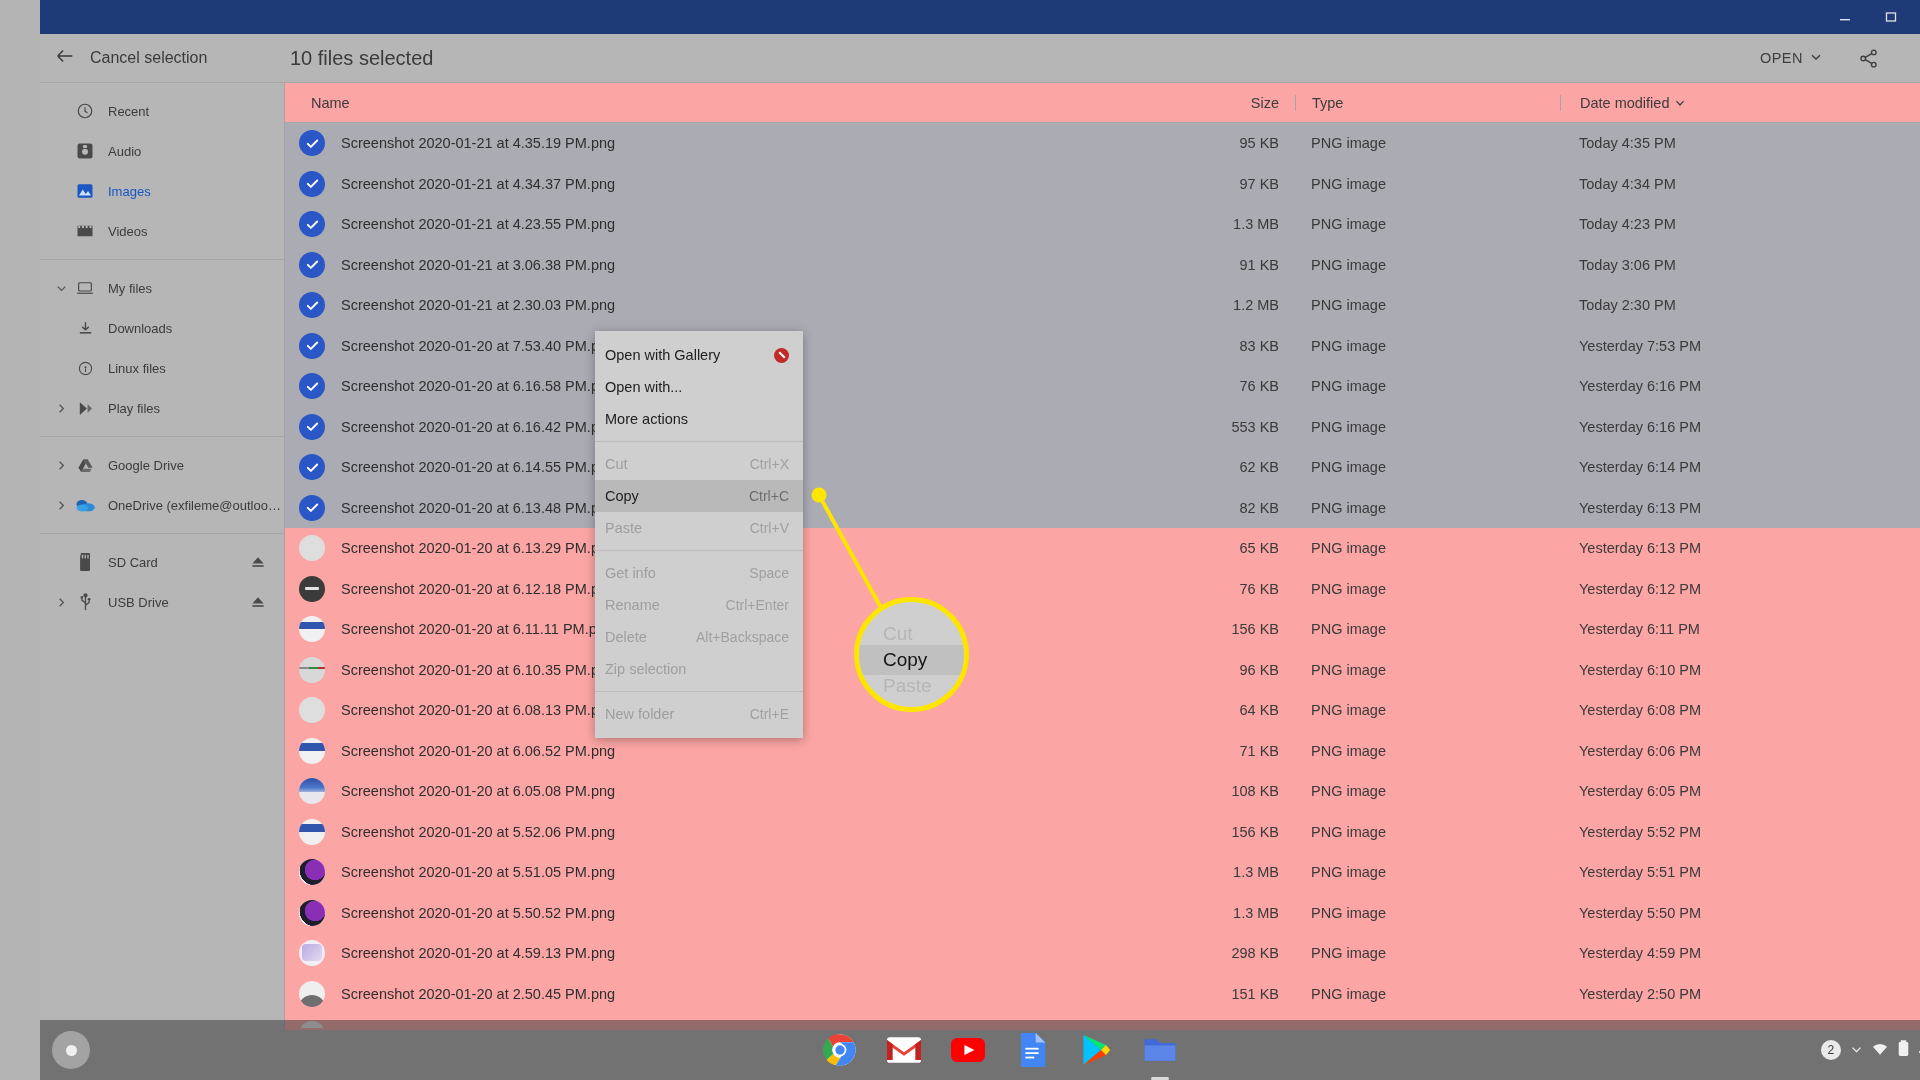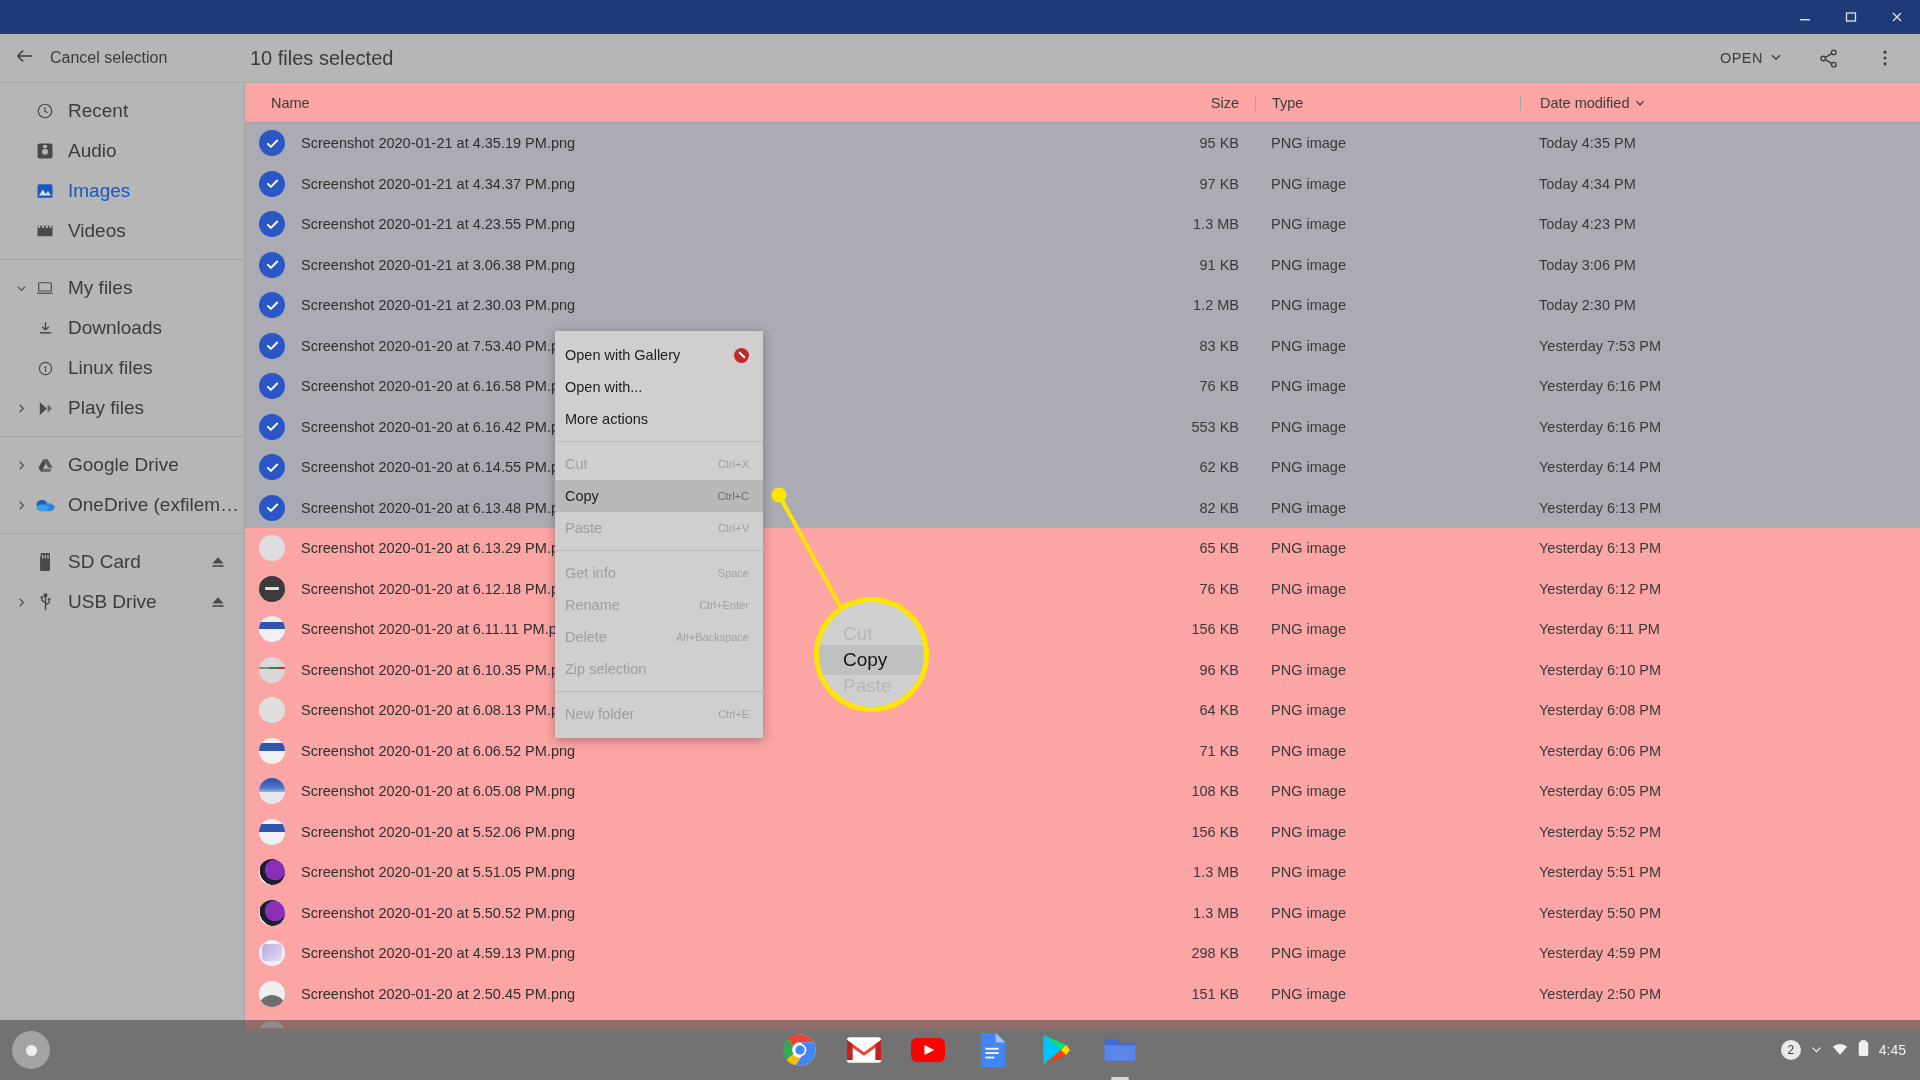--- a/index.html
+++ b/index.html
@@ -2,21 +2,21 @@
 <html><head>
 <meta charset="utf-8">
 <style>
   * { box-sizing: border-box; margin: 0; padding: 0; }
   html, body {
     width: 1920px; height: 1080px;
     overflow: hidden;
     font-family: "Liberation Sans", sans-serif;
     background: #b4b4b4;
   }
-  #root { position: relative; width: 1608px; height: 1080px; }
+  #root { position: relative; width: 1608px; height: 1080px; margin-left: 40px; }
 
   
   .titlebar {
     position: absolute; top: 0; left: 0; width: 1920px; height: 34px;
     background: #1e3a77;
     display: flex; align-items: center; justify-content: flex-end;
   }
   .winbtn {
     width: 46px; height: 34px;
     display: flex; align-items: center; justify-content: center;
@@ -58,21 +58,21 @@
 
   
   .sidebar {
     position: absolute; left: 0; top: 0; width: 245px; height: 100%;
     background: #b6b6b6;
     border-right: 1px solid #a6a6a6;
     padding-top: 8px;
   }
   .nav-item {
     display: flex; align-items: center; height: 40px;
-    font-size: 19px; color: #3c3c3c; cursor: pointer;
+    font-size: 13px; color: #3c3c3c; cursor: pointer;
     padding-left: 10px; position: relative;
   }
   .nav-item.active { color: #1a56c4; font-weight: 500; align-items: center; }
   .nav-expander {
     width: 22px; min-width: 22px; display: flex; align-items: center;
     justify-content: center; color: #555;
   }
   .nav-expander.empty { visibility: hidden; }
   .nav-ico {
     width: 26px; min-width: 26px; display: flex; align-items: center;
@@ -160,21 +160,21 @@
     padding: 8px 0; z-index: 30;
   }
   .ctx-item {
     display: flex; align-items: center; height: 32px;
     padding: 0 14px 0 10px; font-size: 14.5px; color: #212121;
     cursor: pointer; position: relative;
   }
   .ctx-item.disabled { color: #9e9e9e; cursor: default; }
   .ctx-item.highlight { background: #b9b9b9; }
   .ctx-label { flex: 1; white-space: nowrap; }
-  .ctx-accel { font-size: 11px; color: #6e6e6e; white-space: nowrap; text-align: center; }
+  .ctx-accel { font-size: 14px; color: #6e6e6e; white-space: nowrap; text-align: center; }
   .ctx-item.disabled .ctx-accel { color: #a0a0a0; }
   .ctx-sep { height: 1px; background: #bcbcbc; margin: 6px 0; }
   .ctx-badge {
     width: 15px; height: 15px; border-radius: 50%;
     background: #c22a2a; display: flex; align-items: center; justify-content: center;
   }
   .ctx-badge:after {
     content:""; width:8px; height:2px; background:#fff; transform: rotate(45deg);
   }
 

